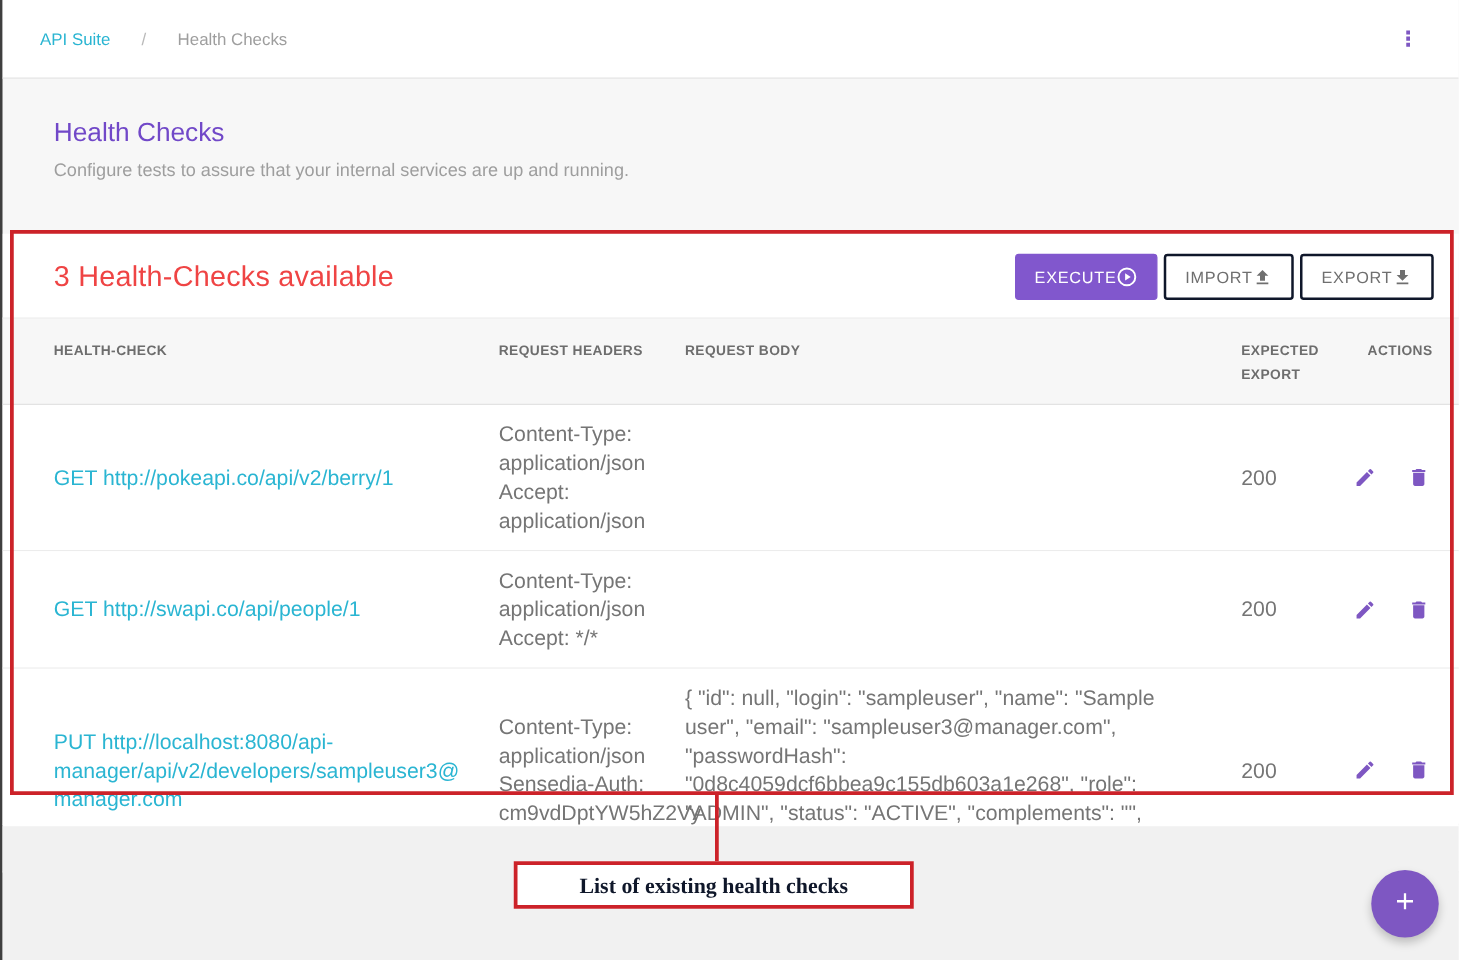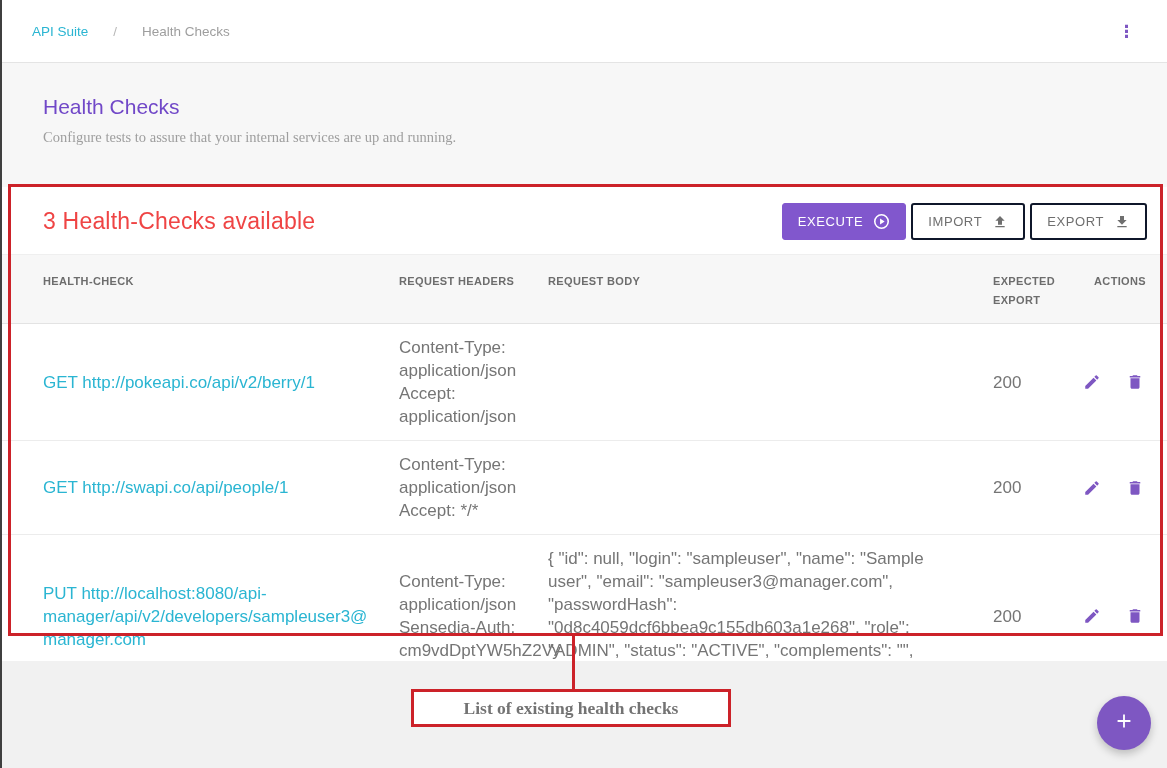--- a/index.html
+++ b/index.html
@@ -30,37 +30,37 @@
   .crumb-sep { color: #b9b9b9; }
   .crumb-current { color: #9e9e9e; }
   .kebab {
     color: #7e57c2; font-size: 17px; font-weight: 700; line-height: 1;
     cursor: pointer; padding: 4px 8px; letter-spacing: 0;
   }
 
   
   .page-head { position: absolute; left: 41px; top: 95px; }
   .page-title { color: #7148c8; font-size: 21px; font-weight: 400; }
-  .page-subtitle { color: #9e9e9e; font-size: 14.5px; margin-top: 10px; font-family: Liberation Serif, serif; }
+  .page-subtitle { color: #9e9e9e; font-size: 14.5px; margin-top: 10px; }
 
   
   .card {
     position: absolute; left: 0; top: 187px; width: 1167px; height: 473px;
     background: #ffffff;
     border-bottom: 1px solid #e2e2e2;
   }
   .card-header {
     display: flex; align-items: center; justify-content: space-between;
     padding: 15px 22px 13px 41px; height: 67px;
   }
   .panel-title { color: #ef4444; font-size: 23px; font-weight: 400; letter-spacing: 0.2px; }
   .btn-row { display: flex; align-items: stretch; gap: 5px; }
   .btn {
     height: 37px; border-radius: 3px; font-size: 13px; letter-spacing: 0.6px;
-    display: inline-flex; align-items: center; gap: 10px; padding: 0 15px;
+    display: inline-flex; align-items: center; padding: 0 15px;
     cursor: pointer; font-family: inherit; font-weight: 400;
   }
   .btn-primary { background: #8157cd; color: #ffffff; border: 1px solid #8157cd; }
   .btn-outline { background: #ffffff; color: #6f6f6f; border: 2px solid #0f172a; }
   .btn svg { display: block; }
 
   
   .grid-row {
     display: grid;
     grid-template-columns: 356px 149px 445px 88px 1fr;
@@ -107,21 +107,21 @@
     position: absolute; left: 570px; top: 636px; width: 3px; height: 55px;
     background: #cc2229; z-index: 30;
   }
   .anno-box {
     position: absolute; left: 409px; top: 689px; width: 320px; height: 38px;
     background: #ffffff; border: 3px solid #cc2229; z-index: 30;
     display: flex; align-items: center; justify-content: center;
   }
   .anno-text {
     font-family: "Liberation Serif", "DejaVu Serif", serif;
-    font-weight: 700; font-size: 17.5px; color: #737373; text-align: right;
+    font-weight: 700; font-size: 17.5px; color: #0f172a; text-align: right;
   }
 
   
   .bottom-strip {
     position: absolute; left: 0; top: 661px; right: 0; bottom: 0;
     background: #f1f1f1;
   }
   .fab {
     position: absolute; left: 1095px; top: 696px; width: 54px; height: 54px;
     border-radius: 50%; background: #7e57c2;

